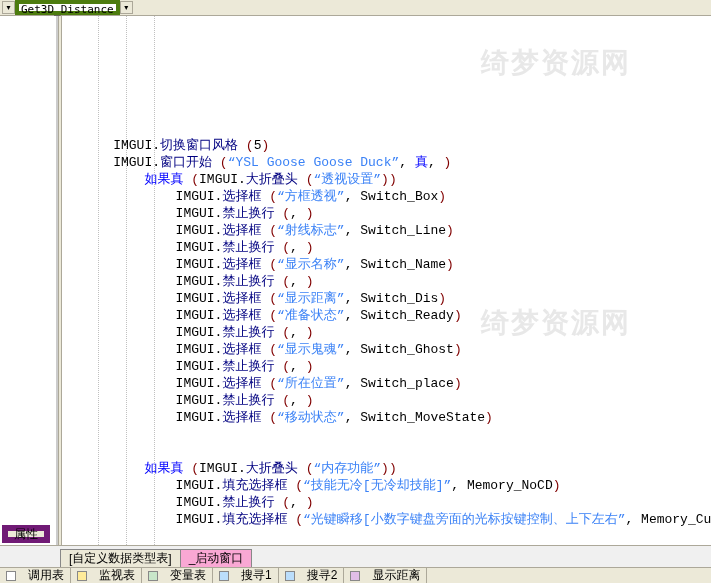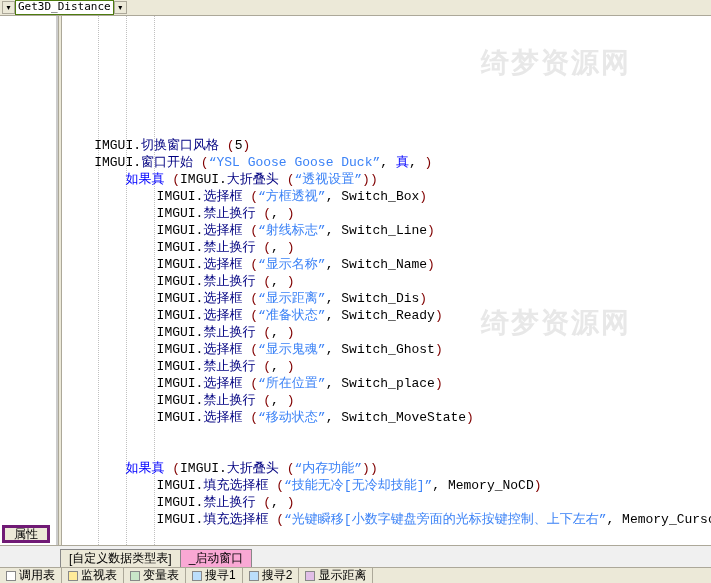--- a/index.html
+++ b/index.html
@@ -15,21 +15,21 @@
 .top-bar {
   height: 16px;
   background: #ece9d8;
   border-bottom: 1px solid #aca899;
   display: flex;
   align-items: center;
   padding-left: 2px;
 }
 .dropdown-title {
   background: #fff;
-  border: 1px solid #4d7c0f;
+  border: 4px solid #4d7c0f;
   font-size: 11px;
   padding: 0 2px;
   height: 15px;
   line-height: 12px;
   font-family: Consolas, monospace;
 }
 .dropdown-arrow {
   width: 13px; height: 13px; background: #ece9d8;
   border: 1px solid #aca899;
   display: inline-flex; align-items:center; justify-content:center;
@@ -54,21 +54,21 @@
   width: 4px;
   background: #ece9d8;
   border-left: 1px solid #aca899;
   border-right: 1px solid #aca899;
 }
 .code-pane {
   flex: 1;
   font-family: "Consolas", "Courier New", monospace;
   font-size: 13px;
   line-height: 17px;
-  padding: 2px 1px;
+  padding: 2px 20px;
   overflow: hidden;
   white-space: pre;
   color: #000;
   position: relative;
 }
 .indent-guide {
   position: absolute;
   top: 0; bottom: 0;
   border-left: 1px dotted #c0c0c0;
 }
@@ -104,31 +104,31 @@
   border-top: 1px solid #aca899;
   display: flex;
   align-items: center;
   font-size: 12px;
 }
 .bottom-tab {
   padding: 0 6px;
   border-right: 1px solid #aca899;
   display: flex;
   align-items: center;
-  gap: 3px;
+  gap: 12px;
 }
 .icon-sq { width: 10px; height: 10px; display: inline-block; }
 .props-btn {
   position: absolute;
   left: 2px;
   bottom: 40px;
   width: 48px;
   height: 18px;
   background: #ece9d8;
-  border: 3px solid #701a75;
+  border: 6px solid #701a75;
   font-size: 12px;
   display: flex;
   align-items: center;
   justify-content: center;
 }
 .watermark {
   position: absolute;
   color: #e8e8e8;
   font-size: 28px;
   font-weight: bold;

